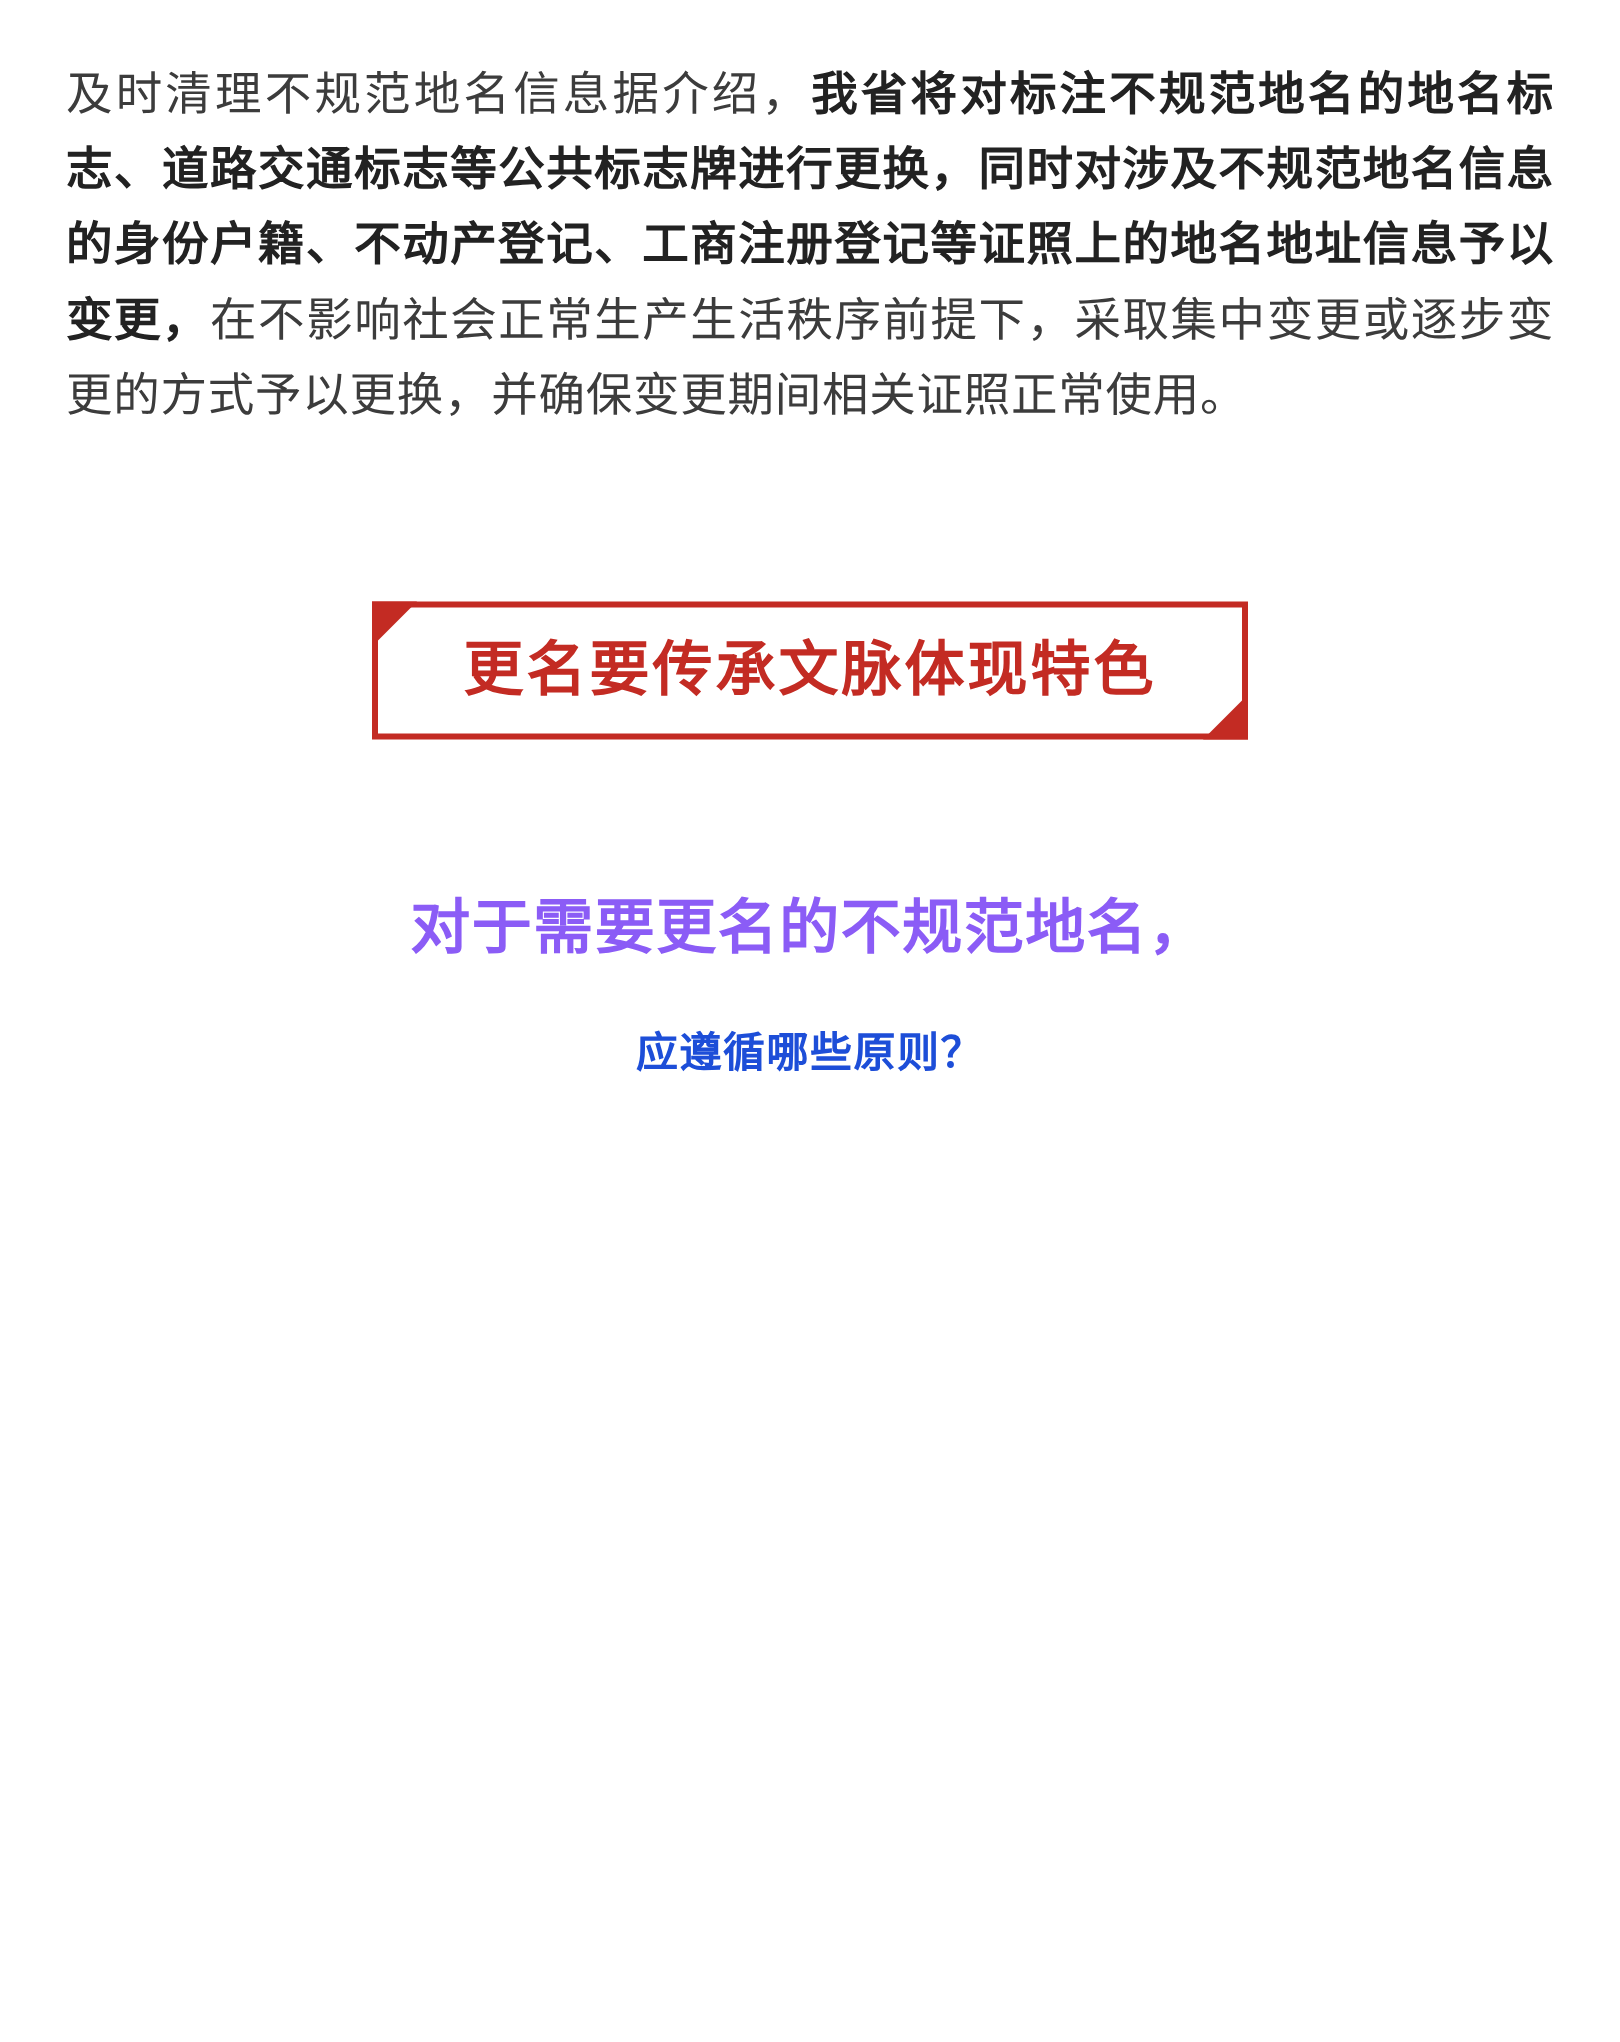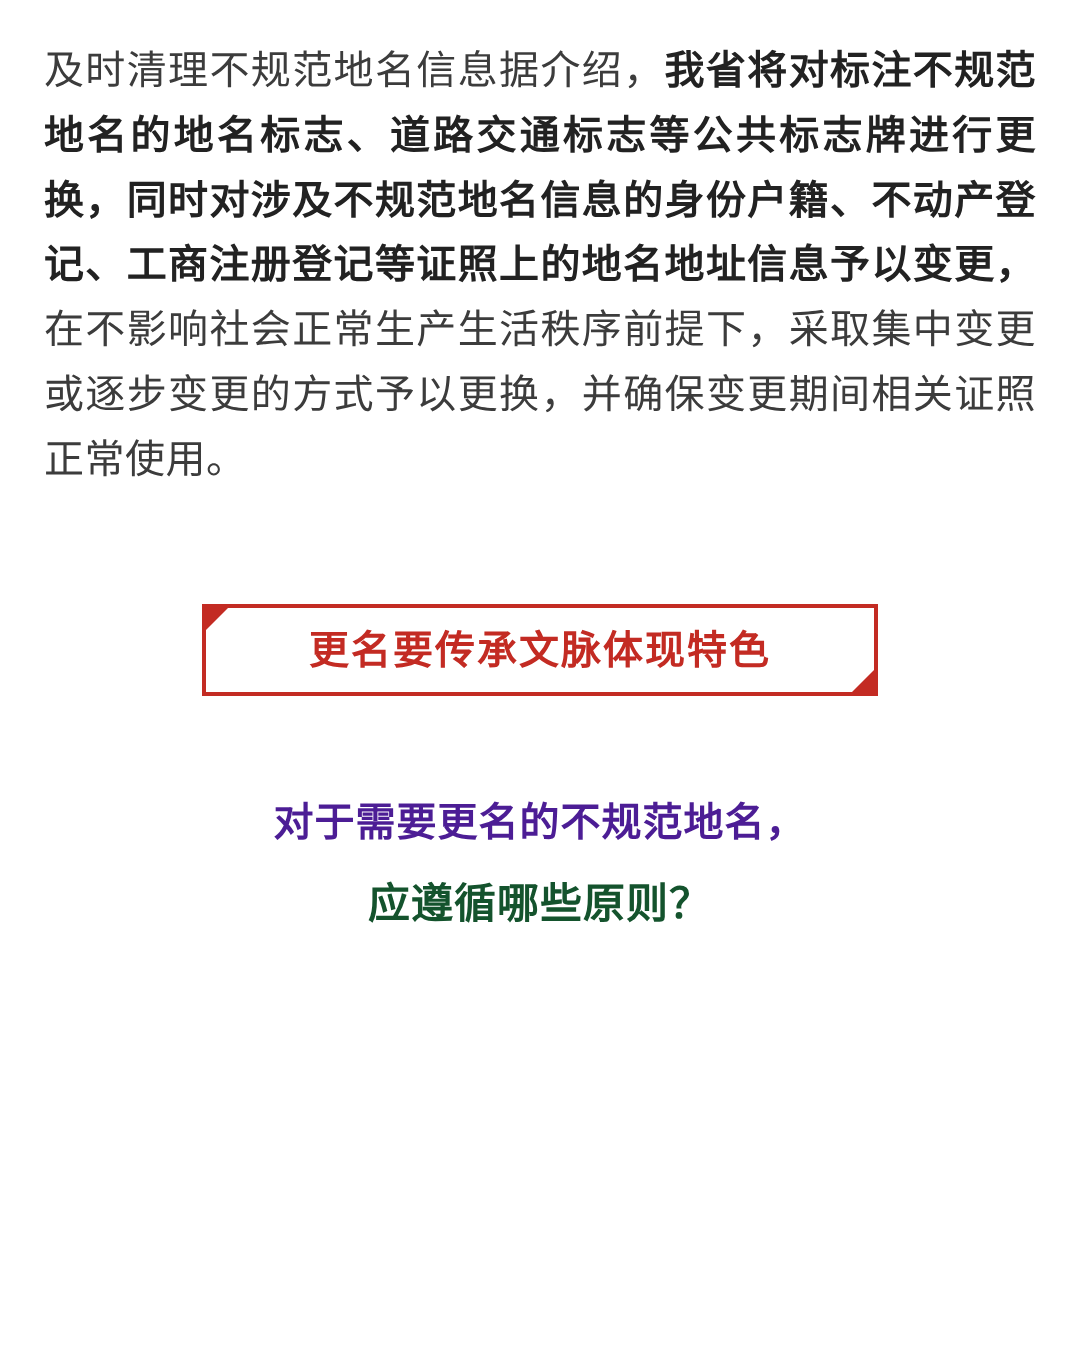--- a/index.html
+++ b/index.html
@@ -15,42 +15,42 @@
     overflow: hidden;
   }
   .page {
     position: relative;
     width: 1080px;
     height: 1361px;
     box-sizing: border-box;
     padding: 38px 44px 0 44px;
   }
   .para {
-    font-size: 40px;
+    font-size: 31px;
     line-height: 1.62;
     letter-spacing: 0.5px;
     text-align: justify;
     color: #3c3c3c;
     margin: 0 0 0 0;
   }
   .para .bold {
     font-weight: bold;
     color: #222222;
   }
   .para-gap {
     height: 54px;
   }
   .banner-wrap {
     margin-top: 58px;
     display: flex;
     justify-content: center;
   }
   .banner {
     position: relative;
-    width: 676px;
+    width: 584px;
     height: 92px;
     border: 4px solid #c32b23;
     box-sizing: border-box;
     display: flex;
     align-items: center;
     justify-content: center;
   }
   .banner .corner-tl {
     position: absolute;
     top: -4px;
@@ -76,29 +76,29 @@
     letter-spacing: 2px;
     line-height: 1;
   }
   .question-block {
     margin-top: 96px;
     text-align: center;
   }
   .q-line1 {
     font-size: 40px;
     font-weight: bold;
-    color: #4c1d95;
+    color: #8b5cf6;
     letter-spacing: 1px;
     line-height: 1.5;
   }
   .q-line2 {
-    margin-top: 20px;
-    font-size: 42px;
+    margin-top: 32px;
+    font-size: 28px;
     font-weight: bold;
-    color: #14532d;
+    color: #1d4ed8;
     letter-spacing: 1px;
     line-height: 1.5;
   }
 </style>
 </head>
 <body>
 
 <div class="page">
 
   <p class="para">

